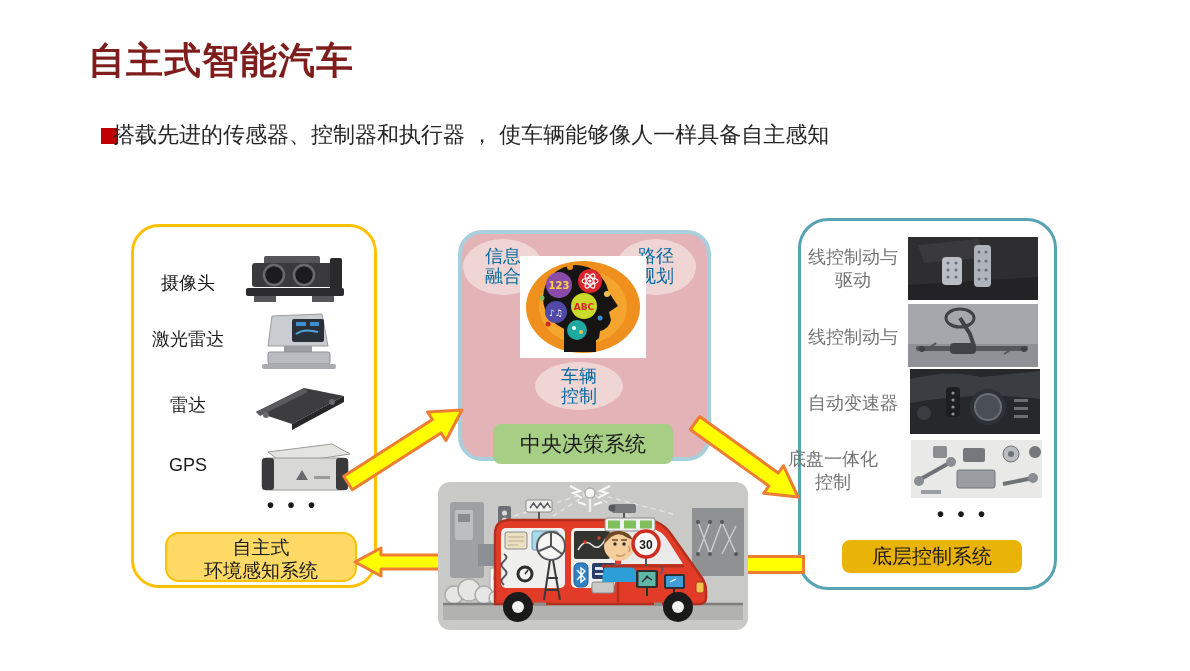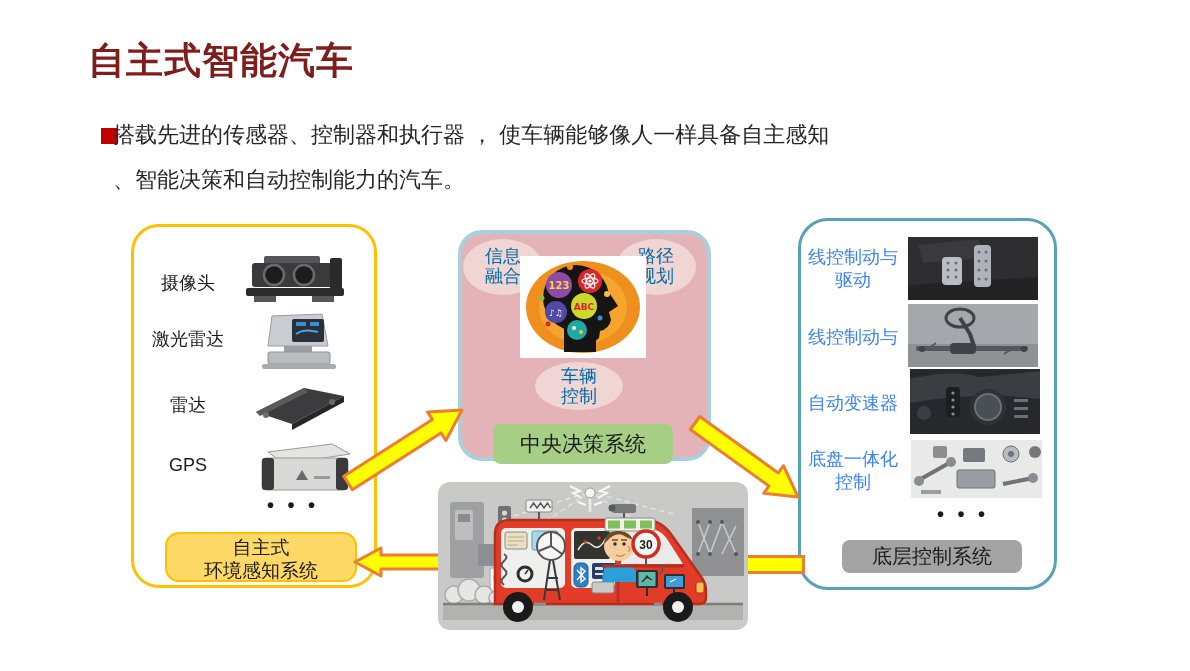--- a/index.html
+++ b/index.html
@@ -9,44 +9,43 @@
   
   .slide-title{left:88px;top:36px;font-size:37px;font-weight:bold;color:#7f1d1d;letter-spacing:1px;}
   .bullet-square{left:101px;top:128px;width:16px;height:16px;background:#C00000;}
   .bullet-text{left:113px;top:112px;width:1010px;font-size:22px;line-height:45px;color:#262626;}
   
   .panel{background:#fff;box-sizing:border-box;}
   .perception-panel{left:131px;top:224px;width:246px;height:364px;border:3px solid #FFC000;border-radius:28px;}
   .decision-panel{left:458px;top:230px;width:245px;height:223px;background:#E3B3B7;border:4px solid #A8D0DC;border-radius:24px;}
   .control-panel{left:798px;top:218px;width:259px;height:372px;border:3px solid #57A3B4;border-radius:30px;}
   .sensor-label{font-size:18px;color:#1a1a1a;text-align:center;}
-  .ctrl-label{font-size:18px;color:#3b82f6;text-align:center;line-height:23px;}
+  .ctrl-label{font-size:18px;color:#737373;text-align:center;line-height:23px;}
   .dots{font-size:20px;font-weight:bold;letter-spacing:4px;text-align:center;color:#1a1a1a;}
   .pill{box-sizing:border-box;text-align:center;}
   .perception-caption{left:165px;top:532px;width:192px;height:50px;background:#FFD966;border:2px solid #FFC000;
                       border-radius:14px;font-size:19px;line-height:23px;padding-top:2px;}
   .decision-caption{left:493px;top:408px;width:180px;height:40px;background:#A6CE85;border-radius:8px;
                     font-size:21px;line-height:40px;font-weight:400;margin-top:16px;}
-  .control-caption{left:842px;top:540px;width:180px;height:33px;background:#a3a3a3;border-radius:8px;
+  .control-caption{left:842px;top:540px;width:180px;height:33px;background:#eab308;border-radius:8px;
                    font-size:20px;line-height:33px;}
   .bubble{background:#F0D5D5;border-radius:50%;text-align:center;font-size:18px;line-height:20px;color:#0369a1;}
   .head-card{left:520px;top:256px;width:126px;height:102px;background:#ffffff;}
   svg{display:block;}
 </style>
 </head>
 <body>
 
 <div class="stage">
 
   <div class="abs slide-title">自主式智能汽车</div>
 
   <div class="abs bullet-square"></div>
   <div class="abs bullet-text">
     <div>搭载先进的传感器、控制器和执行器 ， 使车辆能够像人一样具备自主感知</div>
-    <div>、智能决策和自动控制能力的汽车。</div>
   </div>
 
   <div class="abs panel perception-panel"></div>
 
   <div class="abs sensor-label" style="left:140px;top:271px;width:96px;">摄像头</div>
   <svg class="abs" style="left:242px;top:250px;" width="108" height="58" viewBox="0 0 108 58">
     <rect x="22" y="6" width="56" height="9" rx="2" fill="#55555A"></rect>
     <rect x="10" y="13" width="86" height="24" rx="3" fill="#3A3A3C"></rect>
     <rect x="88" y="8" width="12" height="34" rx="2" fill="#2A2A2C"></rect>
     <circle cx="32" cy="25" r="10" fill="#1C1C1E" stroke="#6A6A6E" stroke-width="2.5"></circle>
@@ -213,21 +212,21 @@
         <circle cx="43" cy="45" r="1.6"></circle>
       </g>
     <g fill="#6A6F76">
         <rect x="104" y="30" width="14" height="3"></rect>
         <rect x="104" y="38" width="14" height="3"></rect>
         <rect x="104" y="46" width="14" height="3"></rect>
       </g>
     <circle cx="14" cy="44" r="7" fill="#3A3D42"></circle>
   </svg>
 
-  <div class="abs ctrl-label" style="left:798px;top:448px;width:110px;">
+  <div class="abs ctrl-label" style="left:778px;top:448px;width:110px;">
     <div>底盘一体化</div>
     <div>控制</div>
   </div>
   <svg class="abs" style="left:911px;top:440px;" width="131" height="58" viewBox="0 0 131 58">
     <rect width="131" height="58" fill="#E9E9E7"></rect>
     <rect x="46" y="30" width="38" height="18" rx="2" fill="#9A9DA1" stroke="#6F7276"></rect>
     <path d="M8 40 L40 22" stroke="#6F7276" stroke-width="4"></path>
     <circle cx="8" cy="41" r="5" fill="#8A8D91"></circle>
       <circle cx="40" cy="22" r="5" fill="#8A8D91"></circle>
     <path d="M92 44 L122 38" stroke="#6F7276" stroke-width="4"></path>

